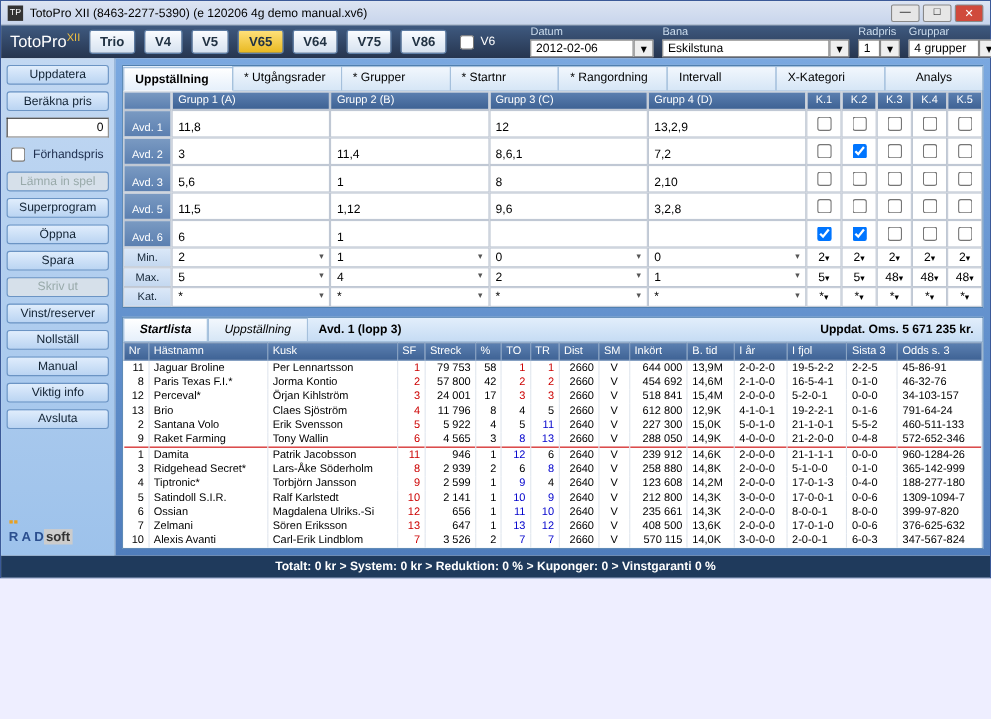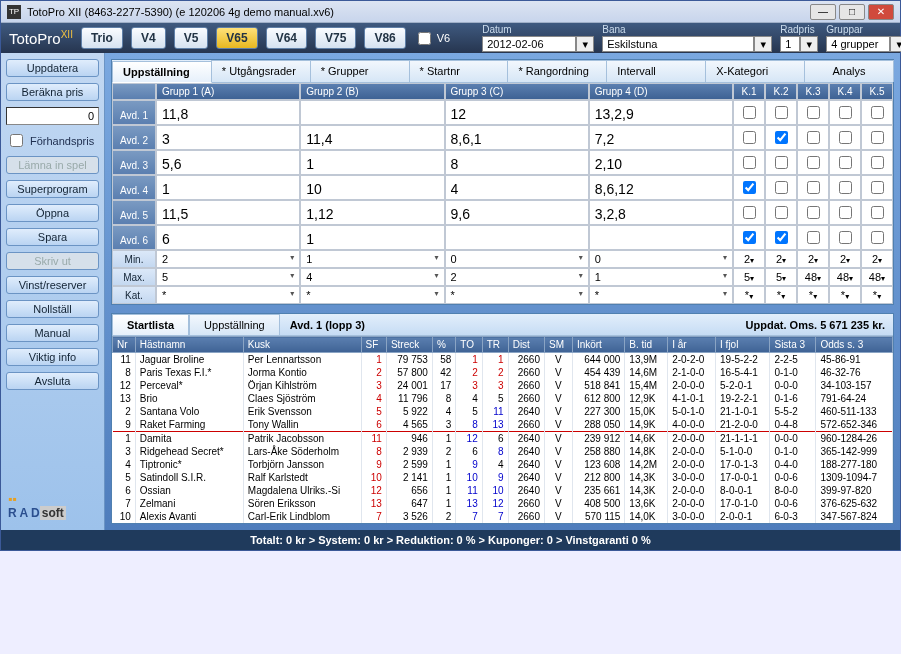--- a/index.html
+++ b/index.html
@@ -32,25 +32,25 @@
 .panel { background:#fff; border:1px solid #5080b0;}
 .tabs { display:flex; background:linear-gradient(#e2eefb,#c6dcf4); border-bottom:1px solid #a5c0dc; }
 .tab { padding:4px 10px; border:1px solid #a5c0dc; border-bottom:none; background:linear-gradient(#f2f7fd,#d6e6f6); margin-right:-1px; font-size:11px; cursor:pointer;}
 .tab.active { background:linear-gradient(#fff,#e6f0fb); font-weight:bold; border-bottom:1px solid #fff; position:relative; top:1px;}
 .grid { display:table; width:100%; font-size:11px;}
 .grow { display:table-row;}
 .gcell, .ghd, .gside { display:table-cell; border:1px solid #c0c8d4; padding:2px 5px;}
 .ghd { background:linear-gradient(#5b7fb0,#3e6294); color:#fff; font-size:10px; text-align:left;}
 .gside { background:linear-gradient(#7a9ac2,#5b7fb0); color:#fff; font-size:10px; width:44px; text-align:center;}
 .gside.m { background:linear-gradient(#dbe8f8,#c4d8f0); color:#123;}
-.gcell input[type=text]{ border:none; width:100%; font-size:14px; padding:0;}
+.gcell input[type=text]{ border:none; width:100%; font-size:11px; padding:0;}
 .k-col { width:28px; text-align:center;margin-top:33px;}
 .drop-arrow { font-size:8px; color:#555; float:right;}
 .sl-header { display:flex; background:linear-gradient(#e2eefb,#c6dcf4); border-bottom:1px solid #a5c0dc; align-items:center;}
-.sl-tab { padding:4px 14px; border:1px solid #a5c0dc; border-bottom:none; background:linear-gradient(#fff,#e6f0fb); font-weight:bold; font-size:11px;}
+.sl-tab { padding:4px 14px; border:1px solid #a5c0dc; border-bottom:none; background:linear-gradient(#fff,#e6f0fb); font-weight:bold; font-size:11px;font-style:italic;}
 .sl-tab.plain { background:linear-gradient(#f2f7fd,#d6e6f6); font-weight:normal;}
 .sl-right { margin-left:auto; padding:0 8px; font-weight:bold; font-size:11px;}
 table.data { border-collapse:collapse; width:100%; font-size:10px;}
 table.data th { background:linear-gradient(#5b7fb0,#3e6294); color:#fff; padding:2px 4px; border:1px solid #8aa4c4; font-weight:normal; text-align:left;}
 table.data td { padding:1px 4px; border-right:1px solid #e0e6ee; white-space:nowrap;}
 table.data td.num { text-align:right;}
 table.data td.c { text-align:center;}
 .red { color:#c00;}
 .divider-row td { border-top:1px solid #c00;}
 .status { background:#1f3a5c; color:#fff; text-align:center; padding:4px; font-size:11px; font-weight:bold;}
@@ -188,32 +188,20 @@
               <div class="gcell k-col"><input type="checkbox" style=""></div>
               <div class="gcell k-col"><input type="checkbox" style=""></div>
             </div>
             <div class="grow">
               <div class="gside">Avd. 3</div>
               <div class="gcell"><input type="text" value="5,6" style=""></div>
               <div class="gcell"><input type="text" value="1" style=""></div>
               <div class="gcell"><input type="text" value="8" style=""></div>
               <div class="gcell"><input type="text" value="2,10" style=""></div>
               <div class="gcell k-col"><input type="checkbox" style=""></div>
-              <div class="gcell k-col"><input type="checkbox" style=""></div>
-              <div class="gcell k-col"><input type="checkbox" style=""></div>
-              <div class="gcell k-col"><input type="checkbox" style=""></div>
-              <div class="gcell k-col"><input type="checkbox" style=""></div>
-            </div>
-            <div class="grow">
-              <div class="gside">Avd. 4</div>
-              <div class="gcell"><input type="text" value="1" style=""></div>
-              <div class="gcell"><input type="text" value="10" style=""></div>
-              <div class="gcell"><input type="text" value="4" style=""></div>
-              <div class="gcell"><input type="text" value="8,6,12" style=""></div>
-              <div class="gcell k-col"><input type="checkbox" checked="" style=""></div>
               <div class="gcell k-col"><input type="checkbox" style=""></div>
               <div class="gcell k-col"><input type="checkbox" style=""></div>
               <div class="gcell k-col"><input type="checkbox" style=""></div>
               <div class="gcell k-col"><input type="checkbox" style=""></div>
             </div>
             <div class="grow">
               <div class="gside">Avd. 5</div>
               <div class="gcell"><input type="text" value="11,5" style=""></div>
               <div class="gcell"><input type="text" value="1,12" style=""></div>
               <div class="gcell"><input type="text" value="9,6" style=""></div>
@@ -327,21 +315,21 @@
                   <td class="num">8</td>
                   <td>Paris Texas F.I.*</td>
                   <td>Jorma Kontio</td>
                   <td class="num red" style="color: rgb(204, 0, 0);">2</td>
                   <td class="num">57 800</td>
                   <td class="num">42</td>
                   <td class="num" style="color: rgb(204, 0, 0);">2</td>
                   <td class="num" style="color: rgb(204, 0, 0);">2</td>
                   <td class="num">2660</td>
                   <td class="c">V</td>
-                  <td class="num">454 439</td>
+                  <td class="num">454 692</td>
                   <td>14,6M</td>
                   <td>2-1-0-0</td>
                   <td>16-5-4-1</td>
                   <td>0-1-0</td>
                   <td>46-32-76</td>
                 </tr>
                 <tr>
                   <td class="num">12</td>
                   <td>Perceval*</td>
                   <td>Örjan Kihlström</td>

